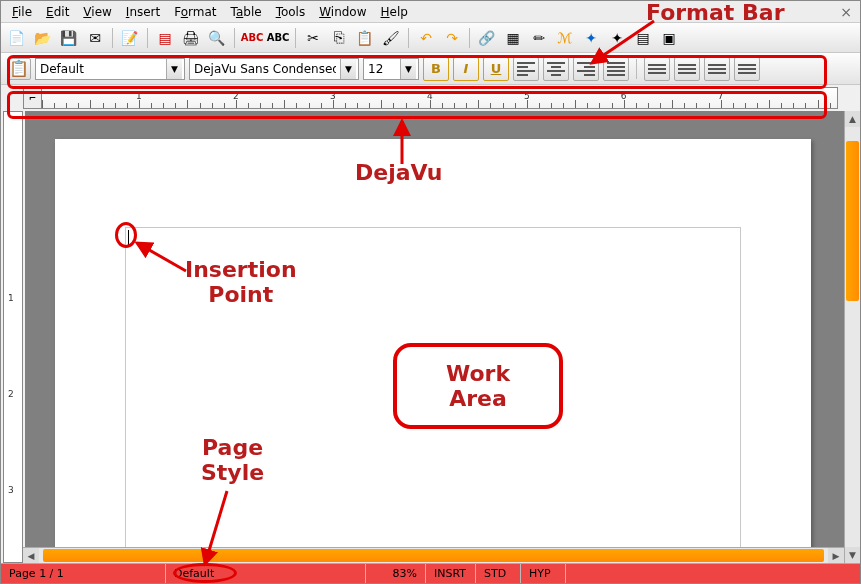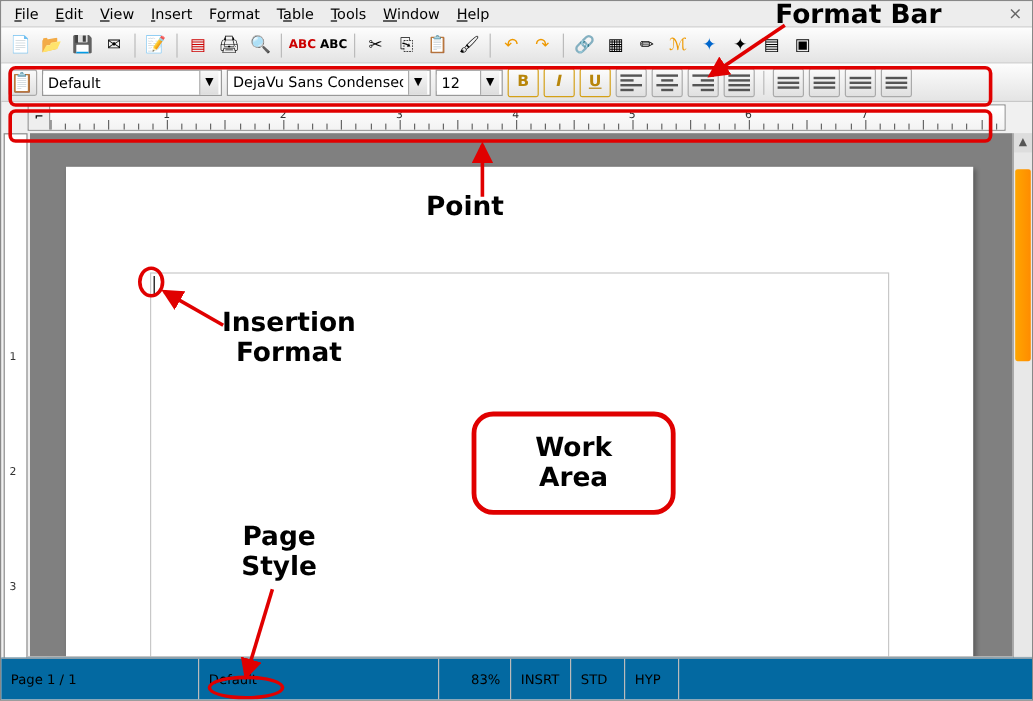--- a/index.html
+++ b/index.html
@@ -33,27 +33,27 @@
 .page{position:absolute;left:30px;top:28px;width:756px;height:970px;background:#fff;box-shadow:2px 2px 4px rgba(0,0,0,0.3);}
 .page-margin{position:absolute;left:70px;top:88px;right:70px;bottom:70px;border:1px solid #c8c8c8;}
 .cursor{position:absolute;left:2px;top:2px;width:1px;height:15px;background:#000;}
 .vscroll{width:16px;background:#e8e8e8;border-left:1px solid #aaa;position:relative;}
 .vscroll .thumb{position:absolute;left:1px;right:1px;top:30px;height:160px;background:linear-gradient(90deg,#ffa500,#ff8c00);border-radius:2px;}
 .vscroll .arr{height:16px;background:#ddd;display:flex;align-items:center;justify-content:center;font-size:9px;color:#555;}
 .hscroll{position:absolute;left:22px;right:16px;bottom:20px;height:16px;background:#e8e8e8;border-top:1px solid #aaa;display:flex;}
 .hscroll .arr{width:16px;background:#ddd;display:flex;align-items:center;justify-content:center;font-size:9px;color:#555;}
 .hscroll .track{flex:1;position:relative;}
 .hscroll .thumb{position:absolute;top:1px;bottom:1px;left:4px;right:4px;background:linear-gradient(#ffa500,#ff8c00);border-radius:2px;}
-.statusbar{position:absolute;bottom:0;left:0;right:0;height:35px;background:#0369a1;border-top:1px solid #aaa;display:flex;align-items:center;font-size:11px;}
+.statusbar{position:absolute;bottom:0;left:0;right:0;height:20px;background:#ef4444;border-top:1px solid #aaa;display:flex;align-items:center;font-size:11px;}
 .statusbar .cell{padding:0 8px;border-right:1px solid #bbb;height:100%;display:flex;align-items:center;}
 .statusbar .spacer{flex:1;}
 
 .anno{position:absolute;pointer-events:none;}
 .anno-box{border:3px solid #e00000;border-radius:6px;}
-.anno-text{color:#000000;font-weight:bold;font-family:"DejaVu Sans",Arial,sans-serif;}
+.anno-text{color:#b91c1c;font-weight:bold;font-family:"DejaVu Sans",Arial,sans-serif;}
 .anno-circle{border:3px solid #e00000;border-radius:50%;}
 svg.anno-arrow{position:absolute;pointer-events:none;}
 </style>
 </head>
 <body>
 
 <div class="menubar">
   <span class="menu"><u>F</u><span>ile</span></span>
   <span class="menu"><u>E</u>dit</span>
   <span class="menu"><u>V</u>iew</span>
@@ -285,33 +285,33 @@
 <svg class="anno-arrow" style="left:585px;top:18px" width="70" height="50">
     <defs>
       <marker id="ah1" markerWidth="6" markerHeight="6" refX="5" refY="3" orient="auto">
         <path d="M0,0 L6,3 L0,6 Z" fill="#e00000"></path>
       </marker>
     </defs>
     <line x1="68" y1="2" x2="6" y2="44" stroke="#e00000" stroke-width="3" marker-end="url(#ah1)"></line>
   </svg>
 
 <div class="anno anno-box" style="left:6px;top:90px;width:820px;height:28px"></div>
-<div class="anno anno-text" style="left:354px;top:159px;font-size:22px">Point</div>
+<div class="anno anno-text" style="left:354px;top:159px;font-size:22px">DejaVu</div>
 <svg class="anno-arrow" style="left:388px;top:115px" width="30" height="50">
     <defs>
       <marker id="ah2" markerWidth="6" markerHeight="6" refX="5" refY="3" orient="auto">
         <path d="M0,0 L6,3 L0,6 Z" fill="#e00000"></path>
       </marker>
     </defs>
     <line x1="13" y1="48" x2="13" y2="5" stroke="#e00000" stroke-width="3" marker-end="url(#ah2)"></line>
   </svg>
 
 <div class="anno anno-circle" style="left:114px;top:221px;width:22px;height:26px"></div>
 <div class="anno anno-text" style="left:184px;top:256px;font-size:22px;white-space:pre;text-align:center">Insertion
-Format</div>
+Point</div>
 <svg class="anno-arrow" style="left:130px;top:238px" width="60" height="40">
     <defs>
       <marker id="ah3" markerWidth="6" markerHeight="6" refX="5" refY="3" orient="auto">
         <path d="M0,0 L6,3 L0,6 Z" fill="#e00000"></path>
       </marker>
     </defs>
     <line x1="55" y1="32" x2="6" y2="4" stroke="#e00000" stroke-width="3" marker-end="url(#ah3)"></line>
   </svg>
 
 <div class="anno" style="left:392px;top:342px;width:170px;height:86px;border:4px solid #e00000;border-radius:18px;display:flex;align-items:center;justify-content:center">

